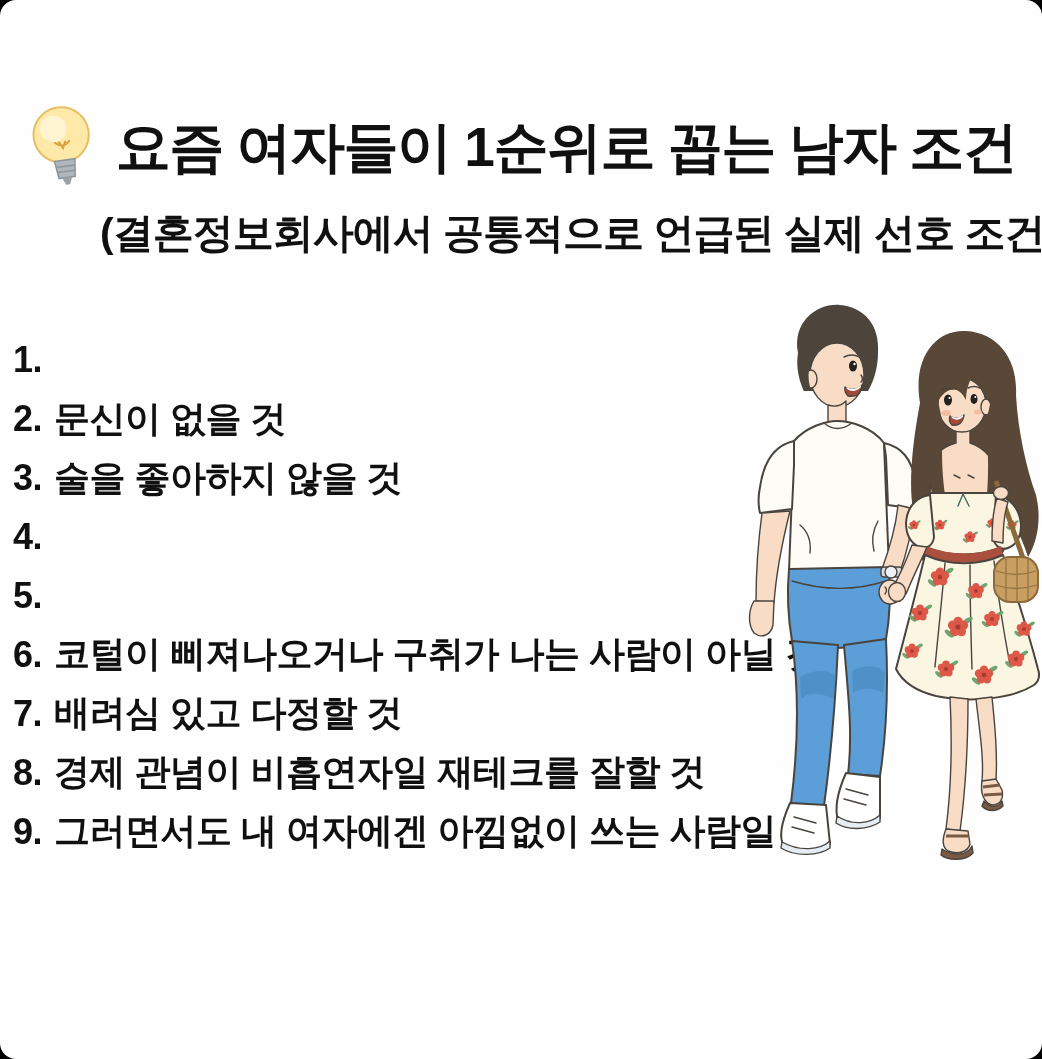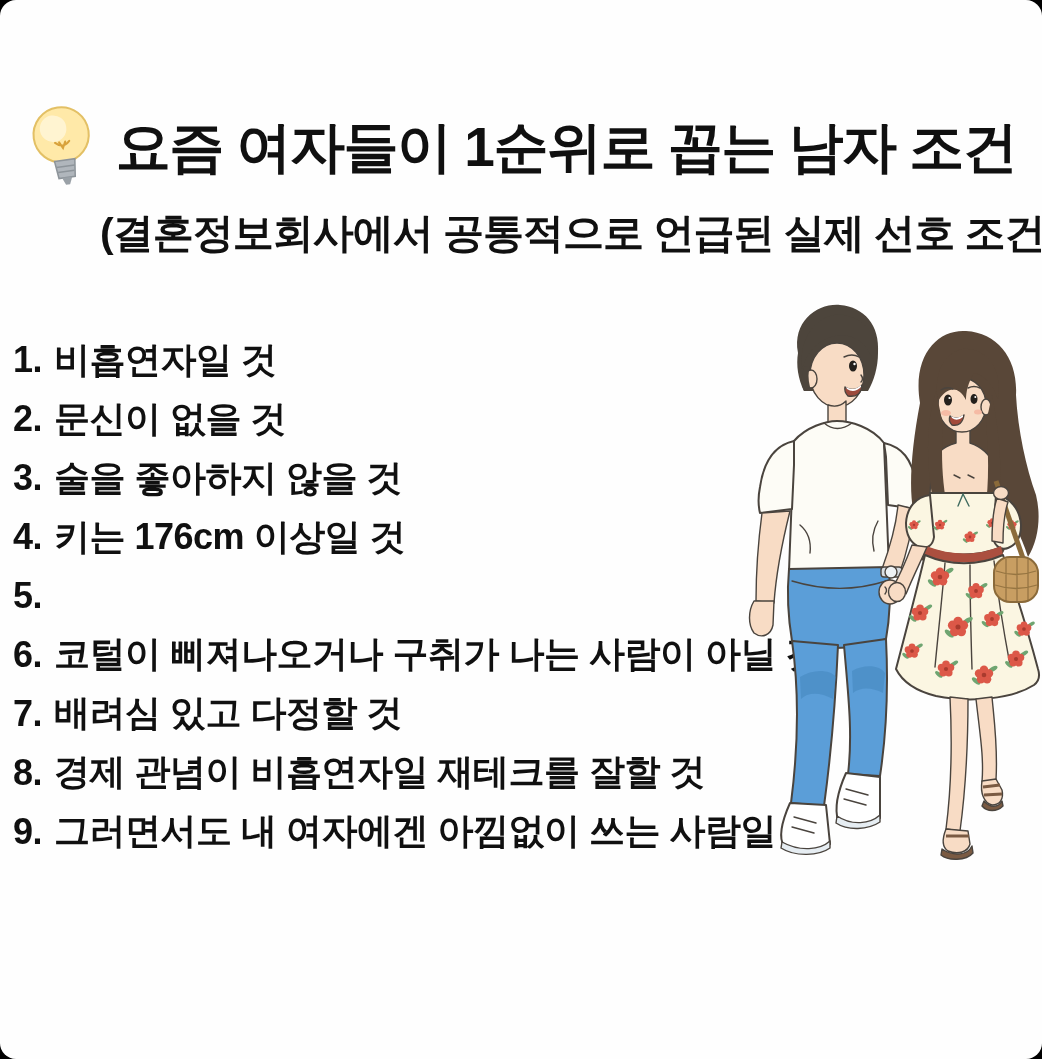--- a/index.html
+++ b/index.html
@@ -74,33 +74,31 @@
       </g>
     </svg>
     <h1 class="title">요즘 여자들이 1순위로 꼽는 남자 조건</h1>
   </div>
 
   <h2 class="subtitle">(결혼정보회사에서 공통적으로 언급된 실제 선호 조건)</h2>
 
   <ol class="cond-list">
     <li>
         <span class="item-num">1.</span>
-        <span>비흡연자일 것</span>
       </li>
     <li>
         <span class="item-num">2.</span>
         <span>문신이 없을 것</span>
       </li>
     <li>
         <span class="item-num">3.</span>
         <span>술을 좋아하지 않을 것</span>
       </li>
     <li>
         <span class="item-num">4.</span>
-        <span>키는 176cm 이상일 것</span>
       </li>
     <li>
         <span class="item-num">5.</span>
       </li>
     <li>
         <span class="item-num">6.</span>
         <span>코털이 삐져나오거나 구취가 나는 사람이 아닐 것</span>
       </li>
     <li>
         <span class="item-num">7.</span>

